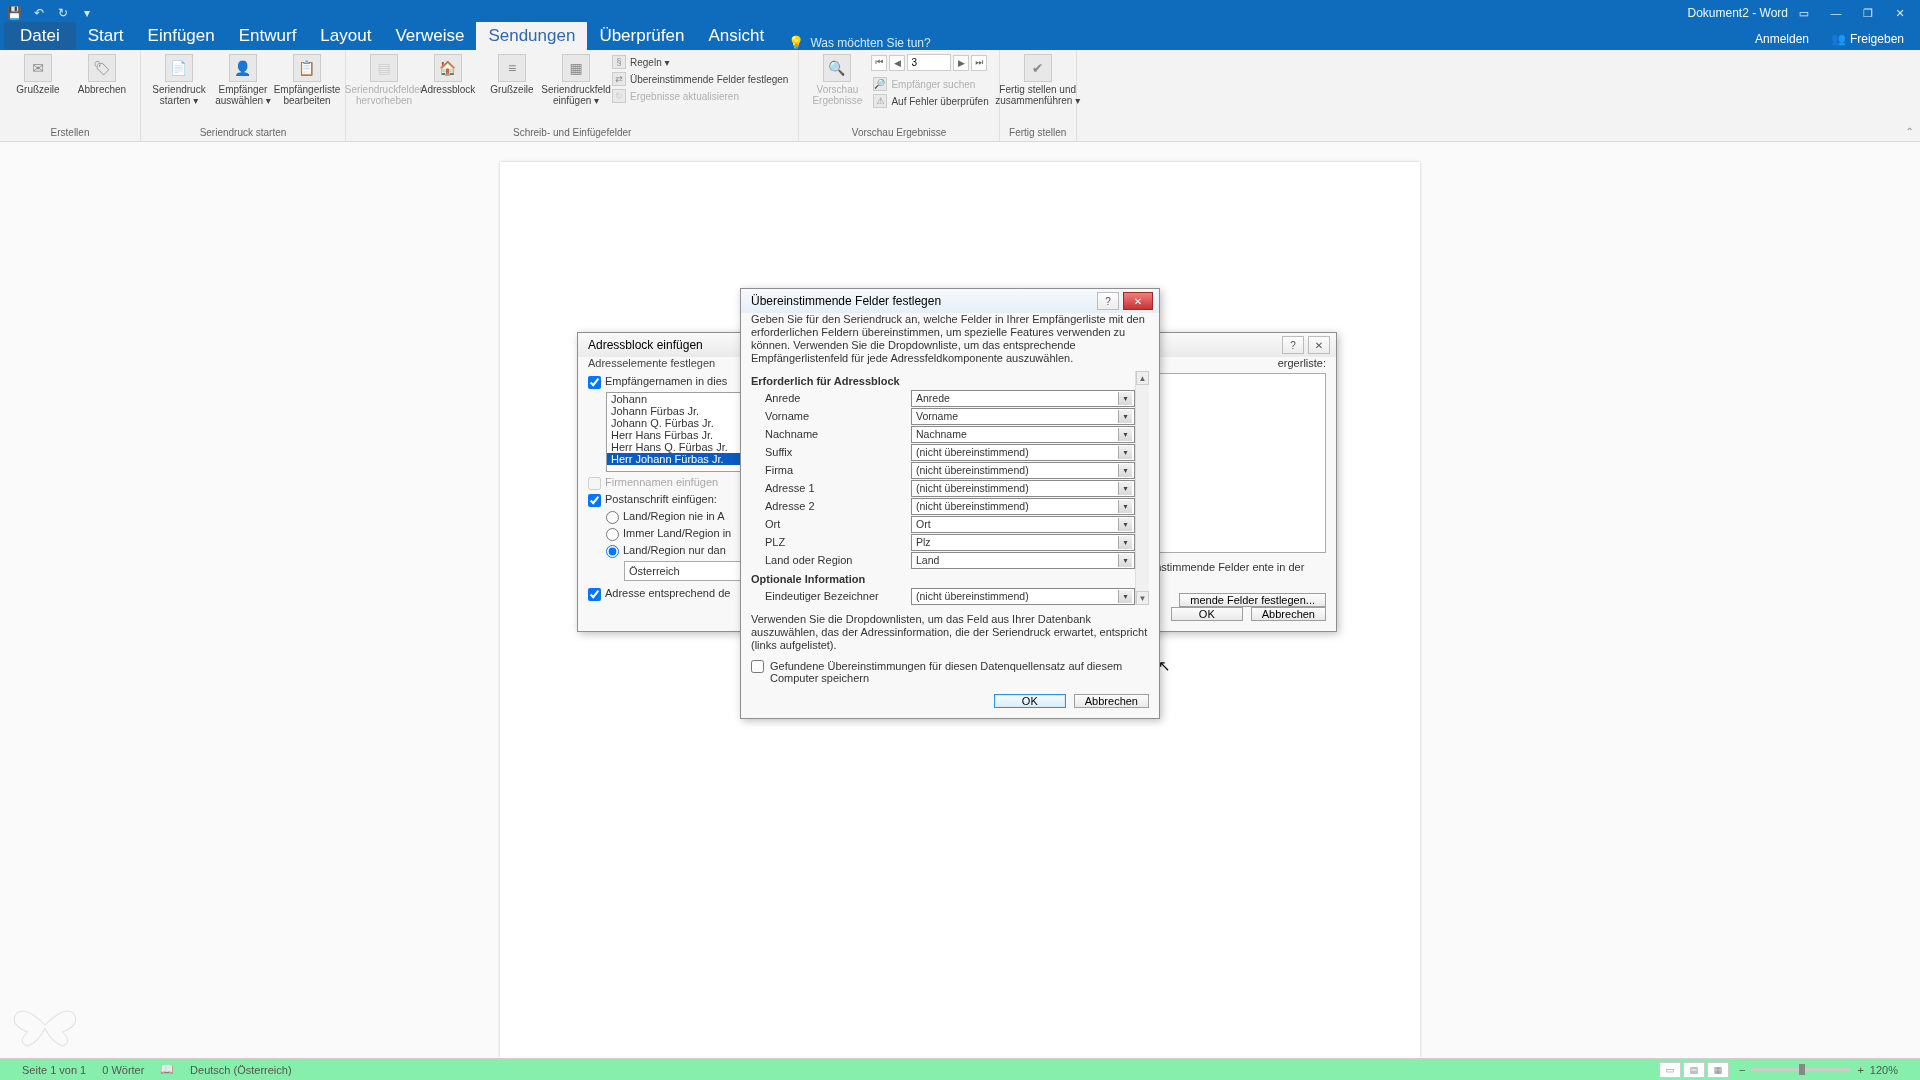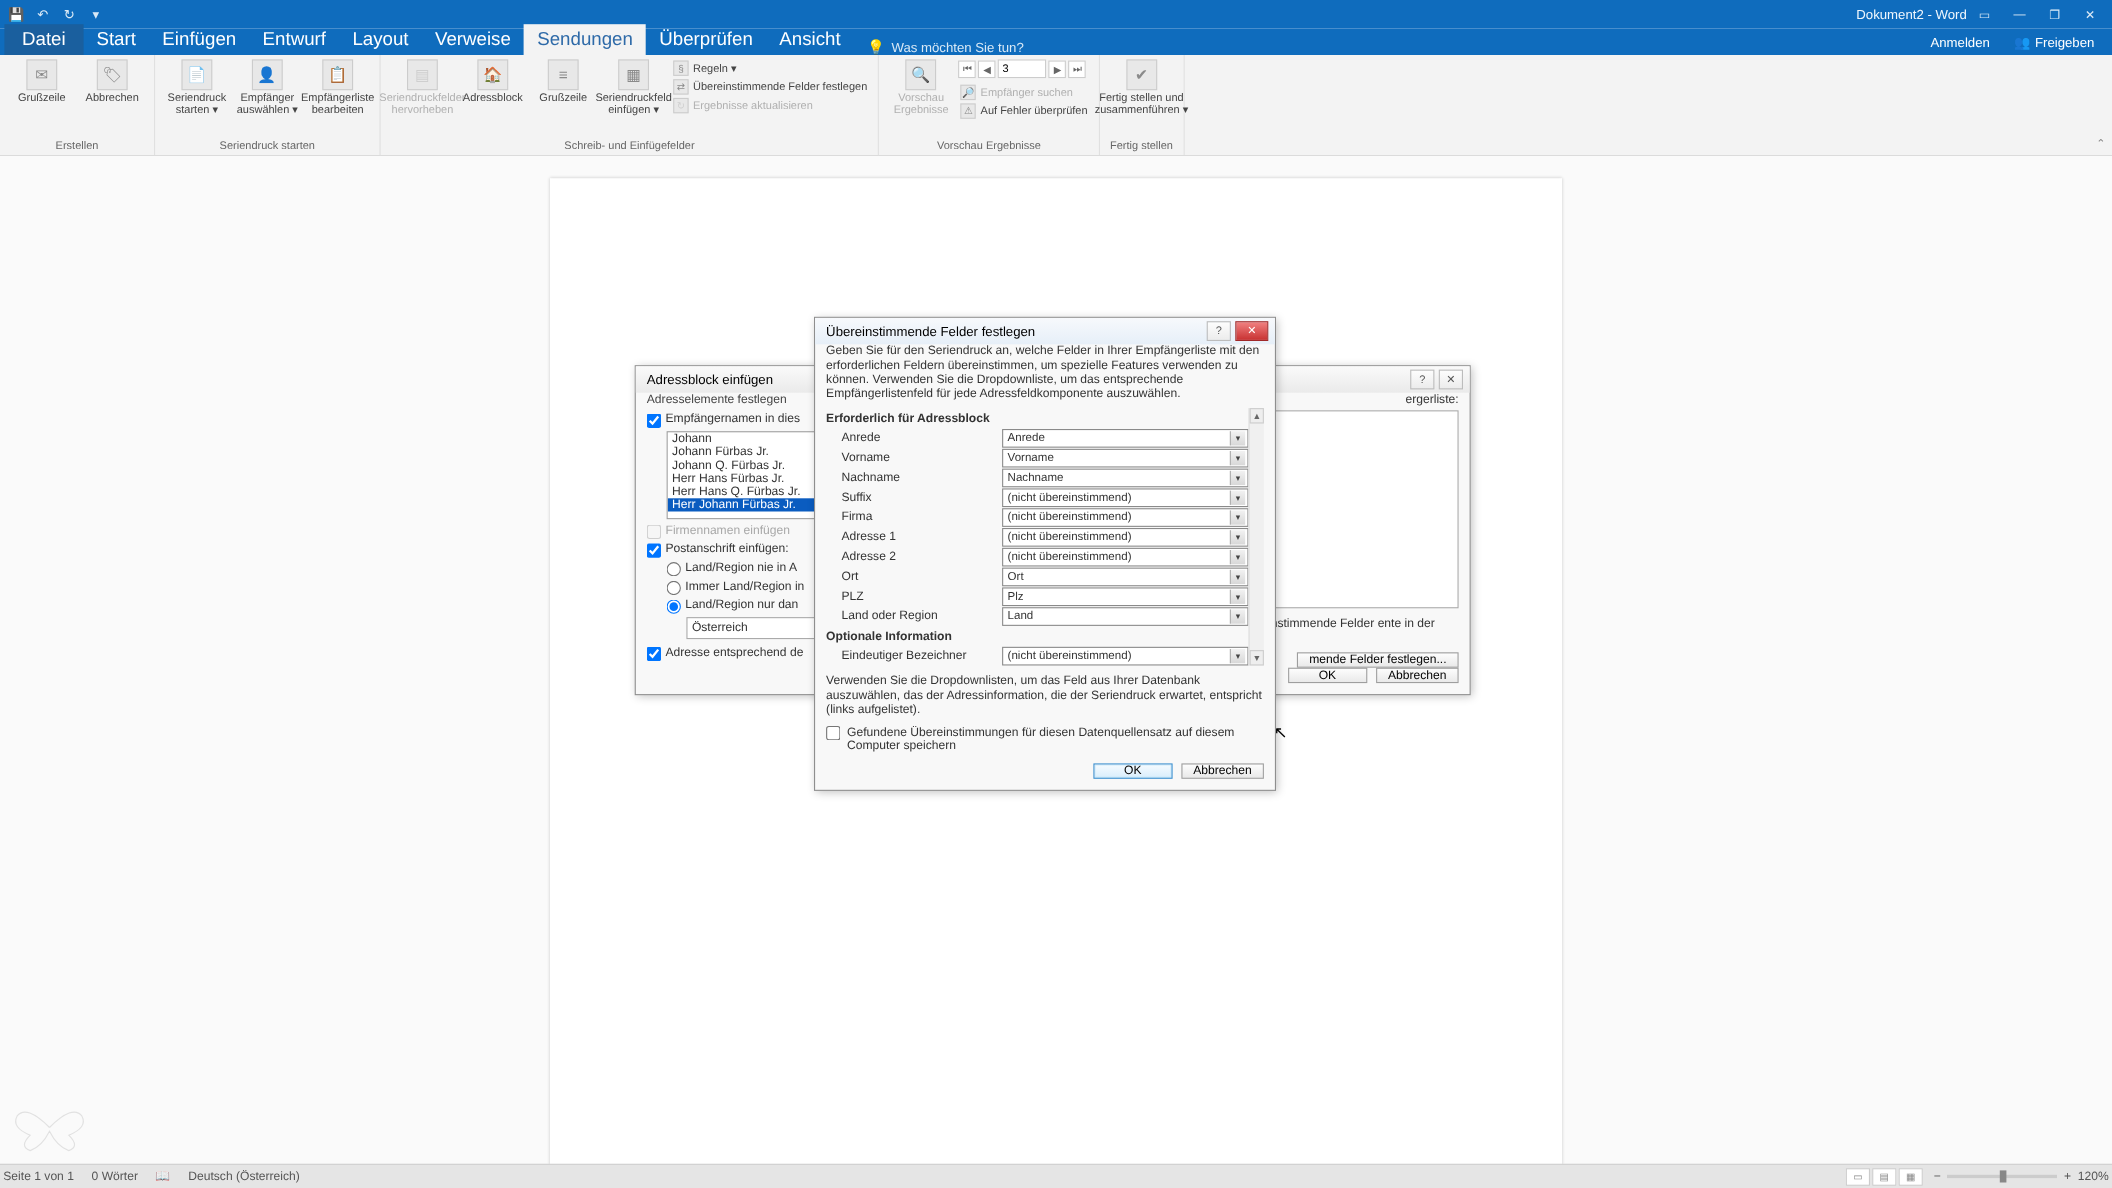--- a/index.html
+++ b/index.html
@@ -42,21 +42,21 @@
 .nav-row .navbtn { width: 16px; height: 16px; border: 1px solid #ccc; background: #fff; font-size: 9px; display: flex; align-items: center; justify-content: center; color: #666; }
 .nav-row .navnum { width: 44px; height: 17px; border: 1px solid #ccc; background: #fff; font-size: 10px; padding: 0 3px; display: flex; align-items: center; }
 .ribbon .collapse { position: absolute; right: 6px; bottom: 4px; font-size: 10px; color: #888; cursor: pointer; }
 
 
 .docarea { position: absolute; top: 142px; left: 0; right: 0; bottom: 22px; background: #fafafa; display: flex; justify-content: center; }
 .page { width: 920px; height: 1200px; background: #fff; box-shadow: 0 0 3px rgba(0,0,0,0.2); margin-top: 20px; position: relative; }
 .butterfly { position: absolute; left: 10px; bottom: 30px; width: 70px; height: 50px; opacity: 0.25; }
 
 
-.statusbar { position: absolute; bottom: 0; left: 0; right: 0; height: 22px; background: #e5e5e5; border-top: 1px solid #d0d0d0; display: flex; align-items: center; padding: 0 3px; font-size: 11px; color: #555; }
+.statusbar { position: absolute; bottom: 0; left: 0; right: 0; height: 22px; background: #86efac; border-top: 1px solid #d0d0d0; display: flex; align-items: center; padding: 0 22px; font-size: 11px; color: #555; }
 .statusbar .sitem { margin-right: 16px; display: flex; align-items: center; gap: 4px; }
 .statusbar .spacer { flex: 1; }
 .statusbar .viewbtns { display: flex; gap: 2px; }
 .statusbar .vbtn { width: 22px; height: 16px; border: 1px solid #ccc; background: #fff; display:flex; align-items:center; justify-content:center; font-size:9px; color:#888; }
 .statusbar .zoom { display: flex; align-items: center; gap: 6px; margin-left: 10px; }
 .statusbar .zoom .track { width: 100px; height: 3px; background: #ccc; position: relative; }
 .statusbar .zoom .thumb { position: absolute; left: 48px; top: -4px; width: 6px; height: 11px; background: #888; }
 
 
 .dlg { position: absolute; background: #f8f8f8; border: 1px solid #8e8e8e; box-shadow: 2px 2px 8px rgba(0,0,0,0.25); }

